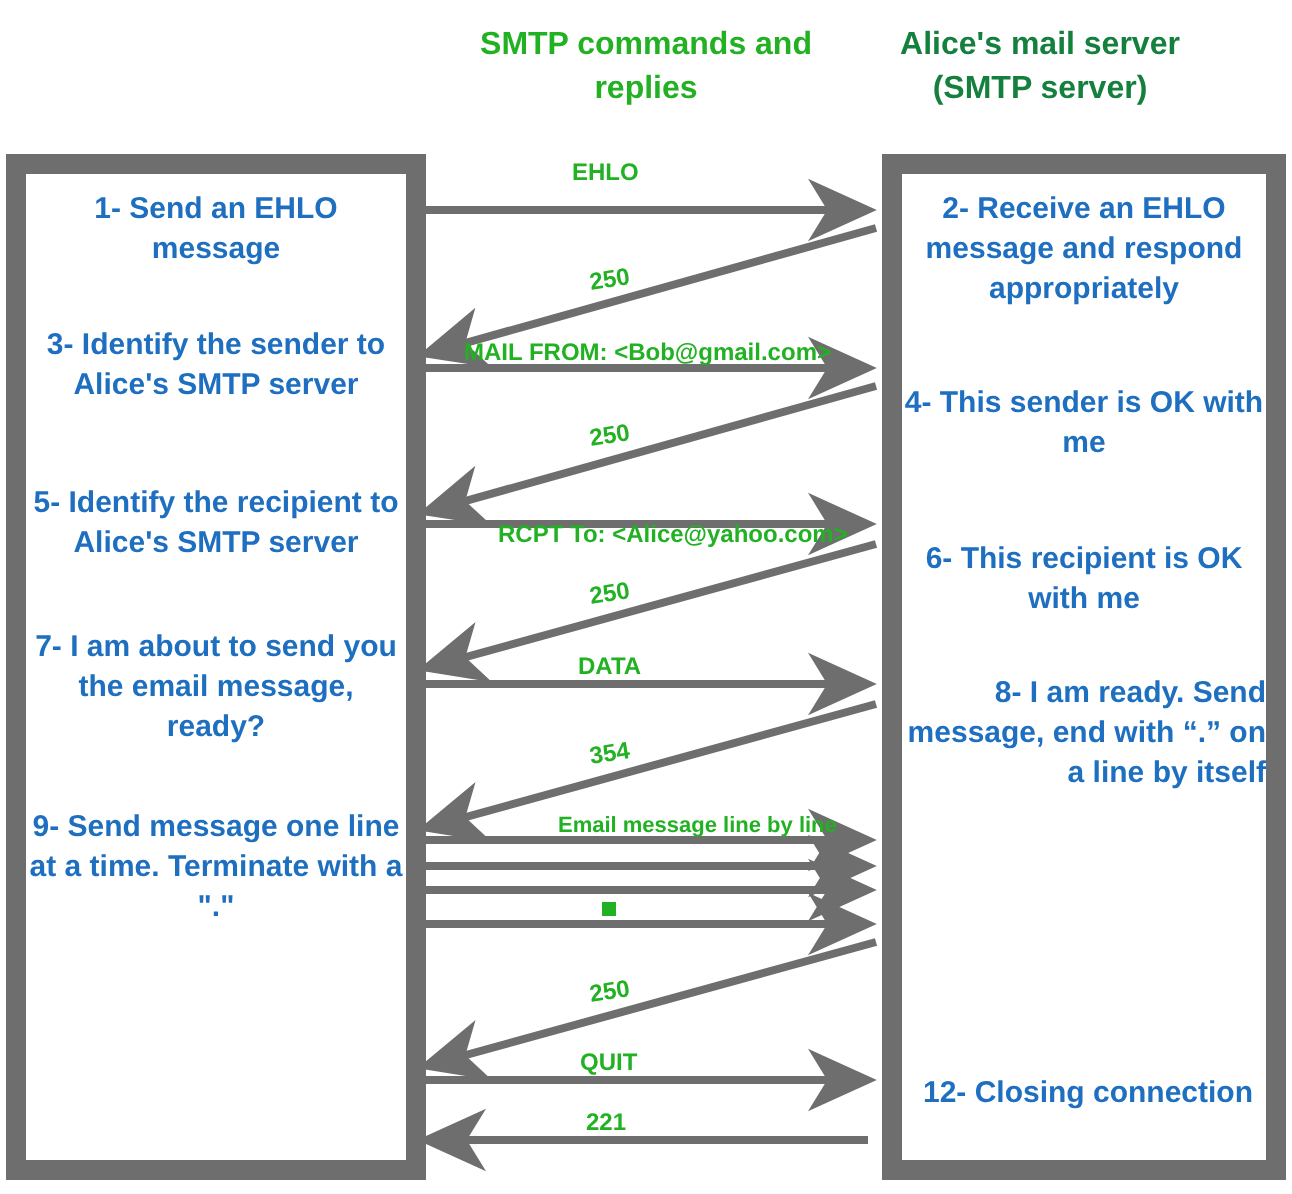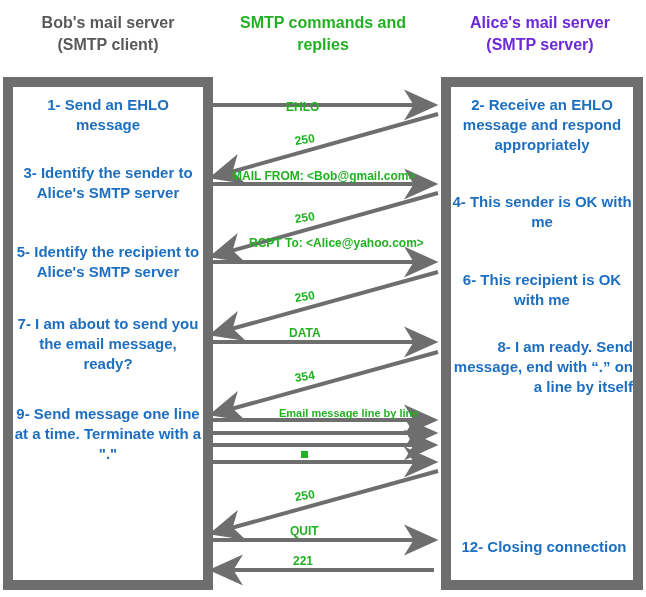--- a/index.html
+++ b/index.html
@@ -9,21 +9,21 @@
   }
   #stage{position:absolute;left:0;top:0;width:646px;height:597px;}
 
   
   .hdr{
     position:absolute;text-align:center;font-weight:bold;font-size:16px;
     line-height:22px;
   }
   .hdr.left{left:8px;top:12px;width:200px;color:#595959;}
   .hdr.mid{left:218px;top:12px;width:210px;color:#22b123;}
-  .hdr.right{left:440px;top:12px;width:200px;color:#6d28d9;}
+  .hdr.right{left:420px;top:12px;width:200px;color:#15803d;}
 
   
   .panel{
     position:absolute;background:#ffffff;
     border:10px solid #6e6e6e;
     box-sizing:border-box;
   }
   .panel.left {left:3px;  top:77px; width:210px; height:513px;padding-left:45px;}
   .panel.right{left:441px;top:77px; width:202px; height:513px;}
 
@@ -44,24 +44,20 @@
 
   .dotmark{
     position:absolute;width:7px;height:7px;background:#22b123;
   }
 </style>
 </head>
 <body>
 
 <div id="stage">
 
-  <div class="hdr left">
-    <div>Bob's mail server</div>
-    <div>(SMTP client)</div>
-  </div>
 
   <div class="hdr mid">
     <div>SMTP commands and</div>
     <div>replies</div>
   </div>
 
   <div class="hdr right">
     <div>Alice's mail server</div>
     <div>(SMTP server)</div>
   </div>
@@ -116,25 +112,25 @@
       <line x1="210" y1="462" x2="434" y2="462" marker-end="url(#ahR)"></line>
 
       <line x1="438" y1="471" x2="213" y2="533" marker-end="url(#ahL)"></line>
 
       <line x1="210" y1="540" x2="434" y2="540" marker-end="url(#ahR)"></line>
 
       <line x1="434" y1="570" x2="213" y2="570" marker-end="url(#ahL)"></line>
     </g>
   </svg>
 
-  <div class="lbl" style="left:286px;top:100px;">EHLO</div>
+  <div class="lbl" style="left:286px;top:79px;">EHLO</div>
   <div class="lbl rot" style="left:296px;top:134px;">250</div>
   <div class="lbl" style="left:232px;top:169px;">MAIL FROM: &lt;Bob@gmail.com&gt;</div>
   <div class="lbl rot" style="left:296px;top:212px;">250</div>
-  <div class="lbl" style="left:249px;top:236px;">RCPT To: &lt;Alice@yahoo.com&gt;</div>
+  <div class="lbl" style="left:249px;top:260px;">RCPT To: &lt;Alice@yahoo.com&gt;</div>
   <div class="lbl rot" style="left:296px;top:291px;">250</div>
   <div class="lbl" style="left:289px;top:326px;">DATA</div>
   <div class="lbl rot" style="left:296px;top:371px;">354</div>
   <div class="lbl small" style="left:242px;top:406px;">Email message line by line</div>
   <div class="dotmark" style="left:301px;top:451px;"></div>
   <div class="lbl rot" style="left:296px;top:490px;">250</div>
   <div class="lbl" style="left:290px;top:524px;text-align:right;">QUIT</div>
   <div class="lbl" style="left:293px;top:554px;">221</div>
 
 </div>

